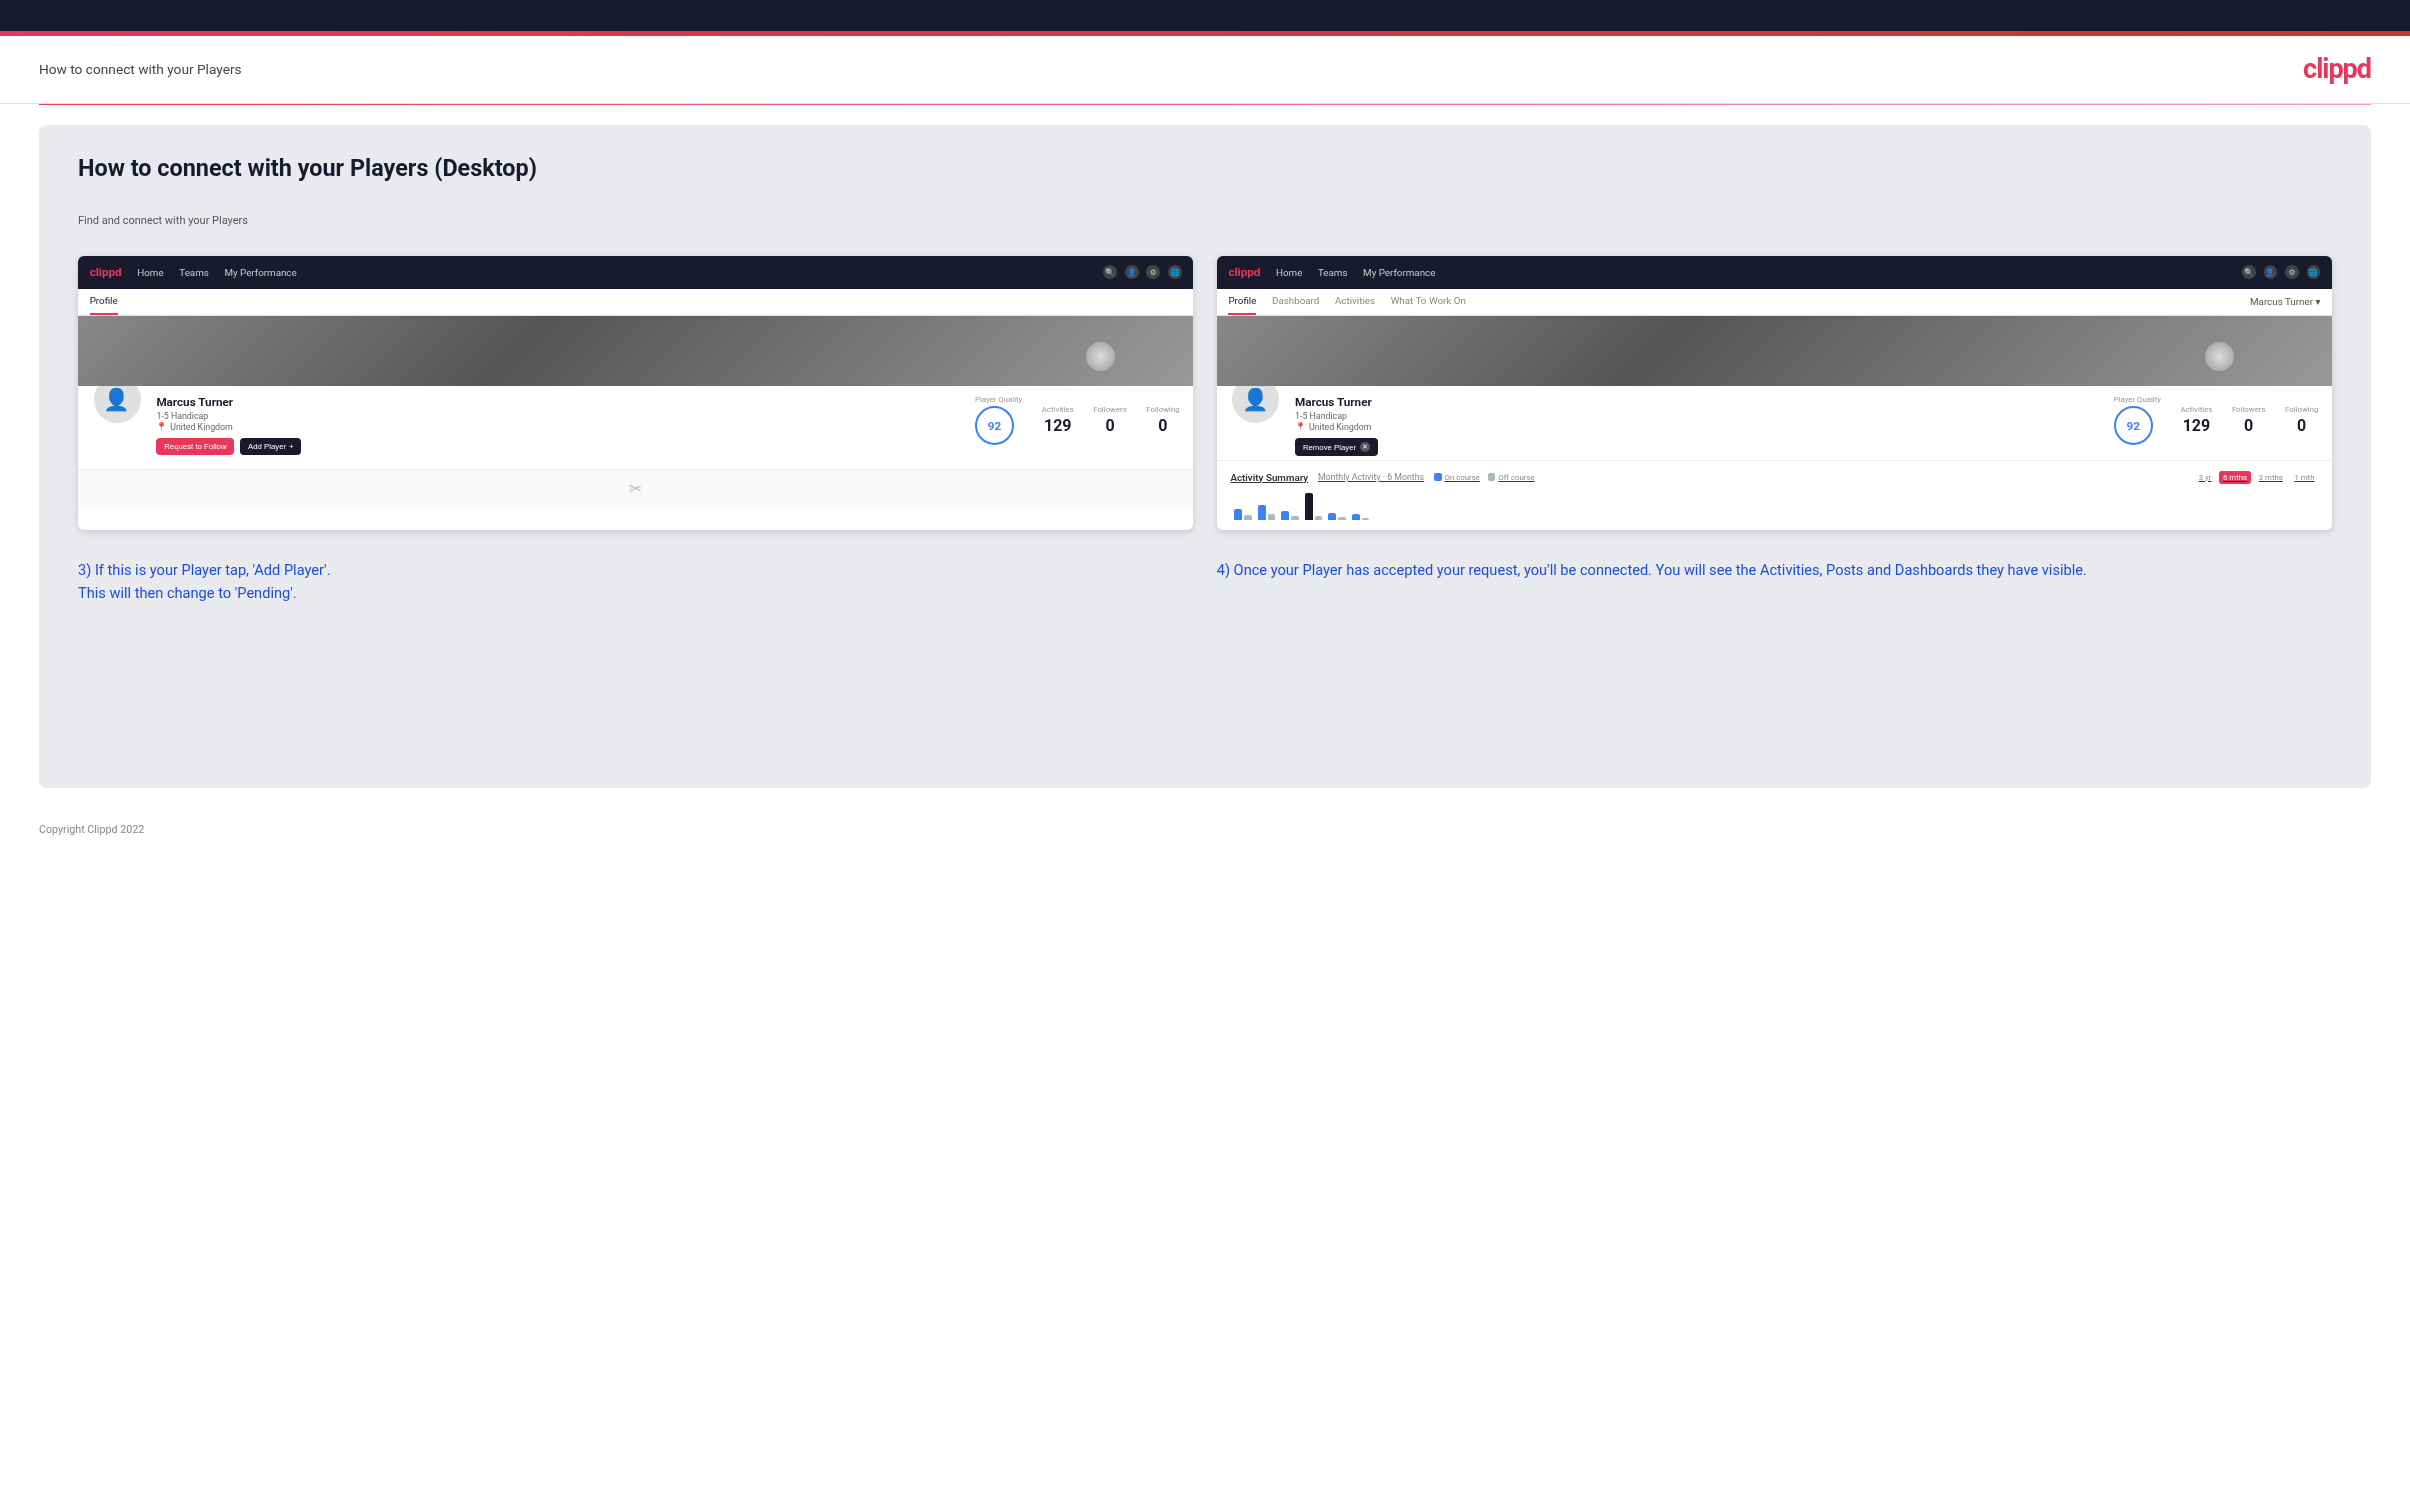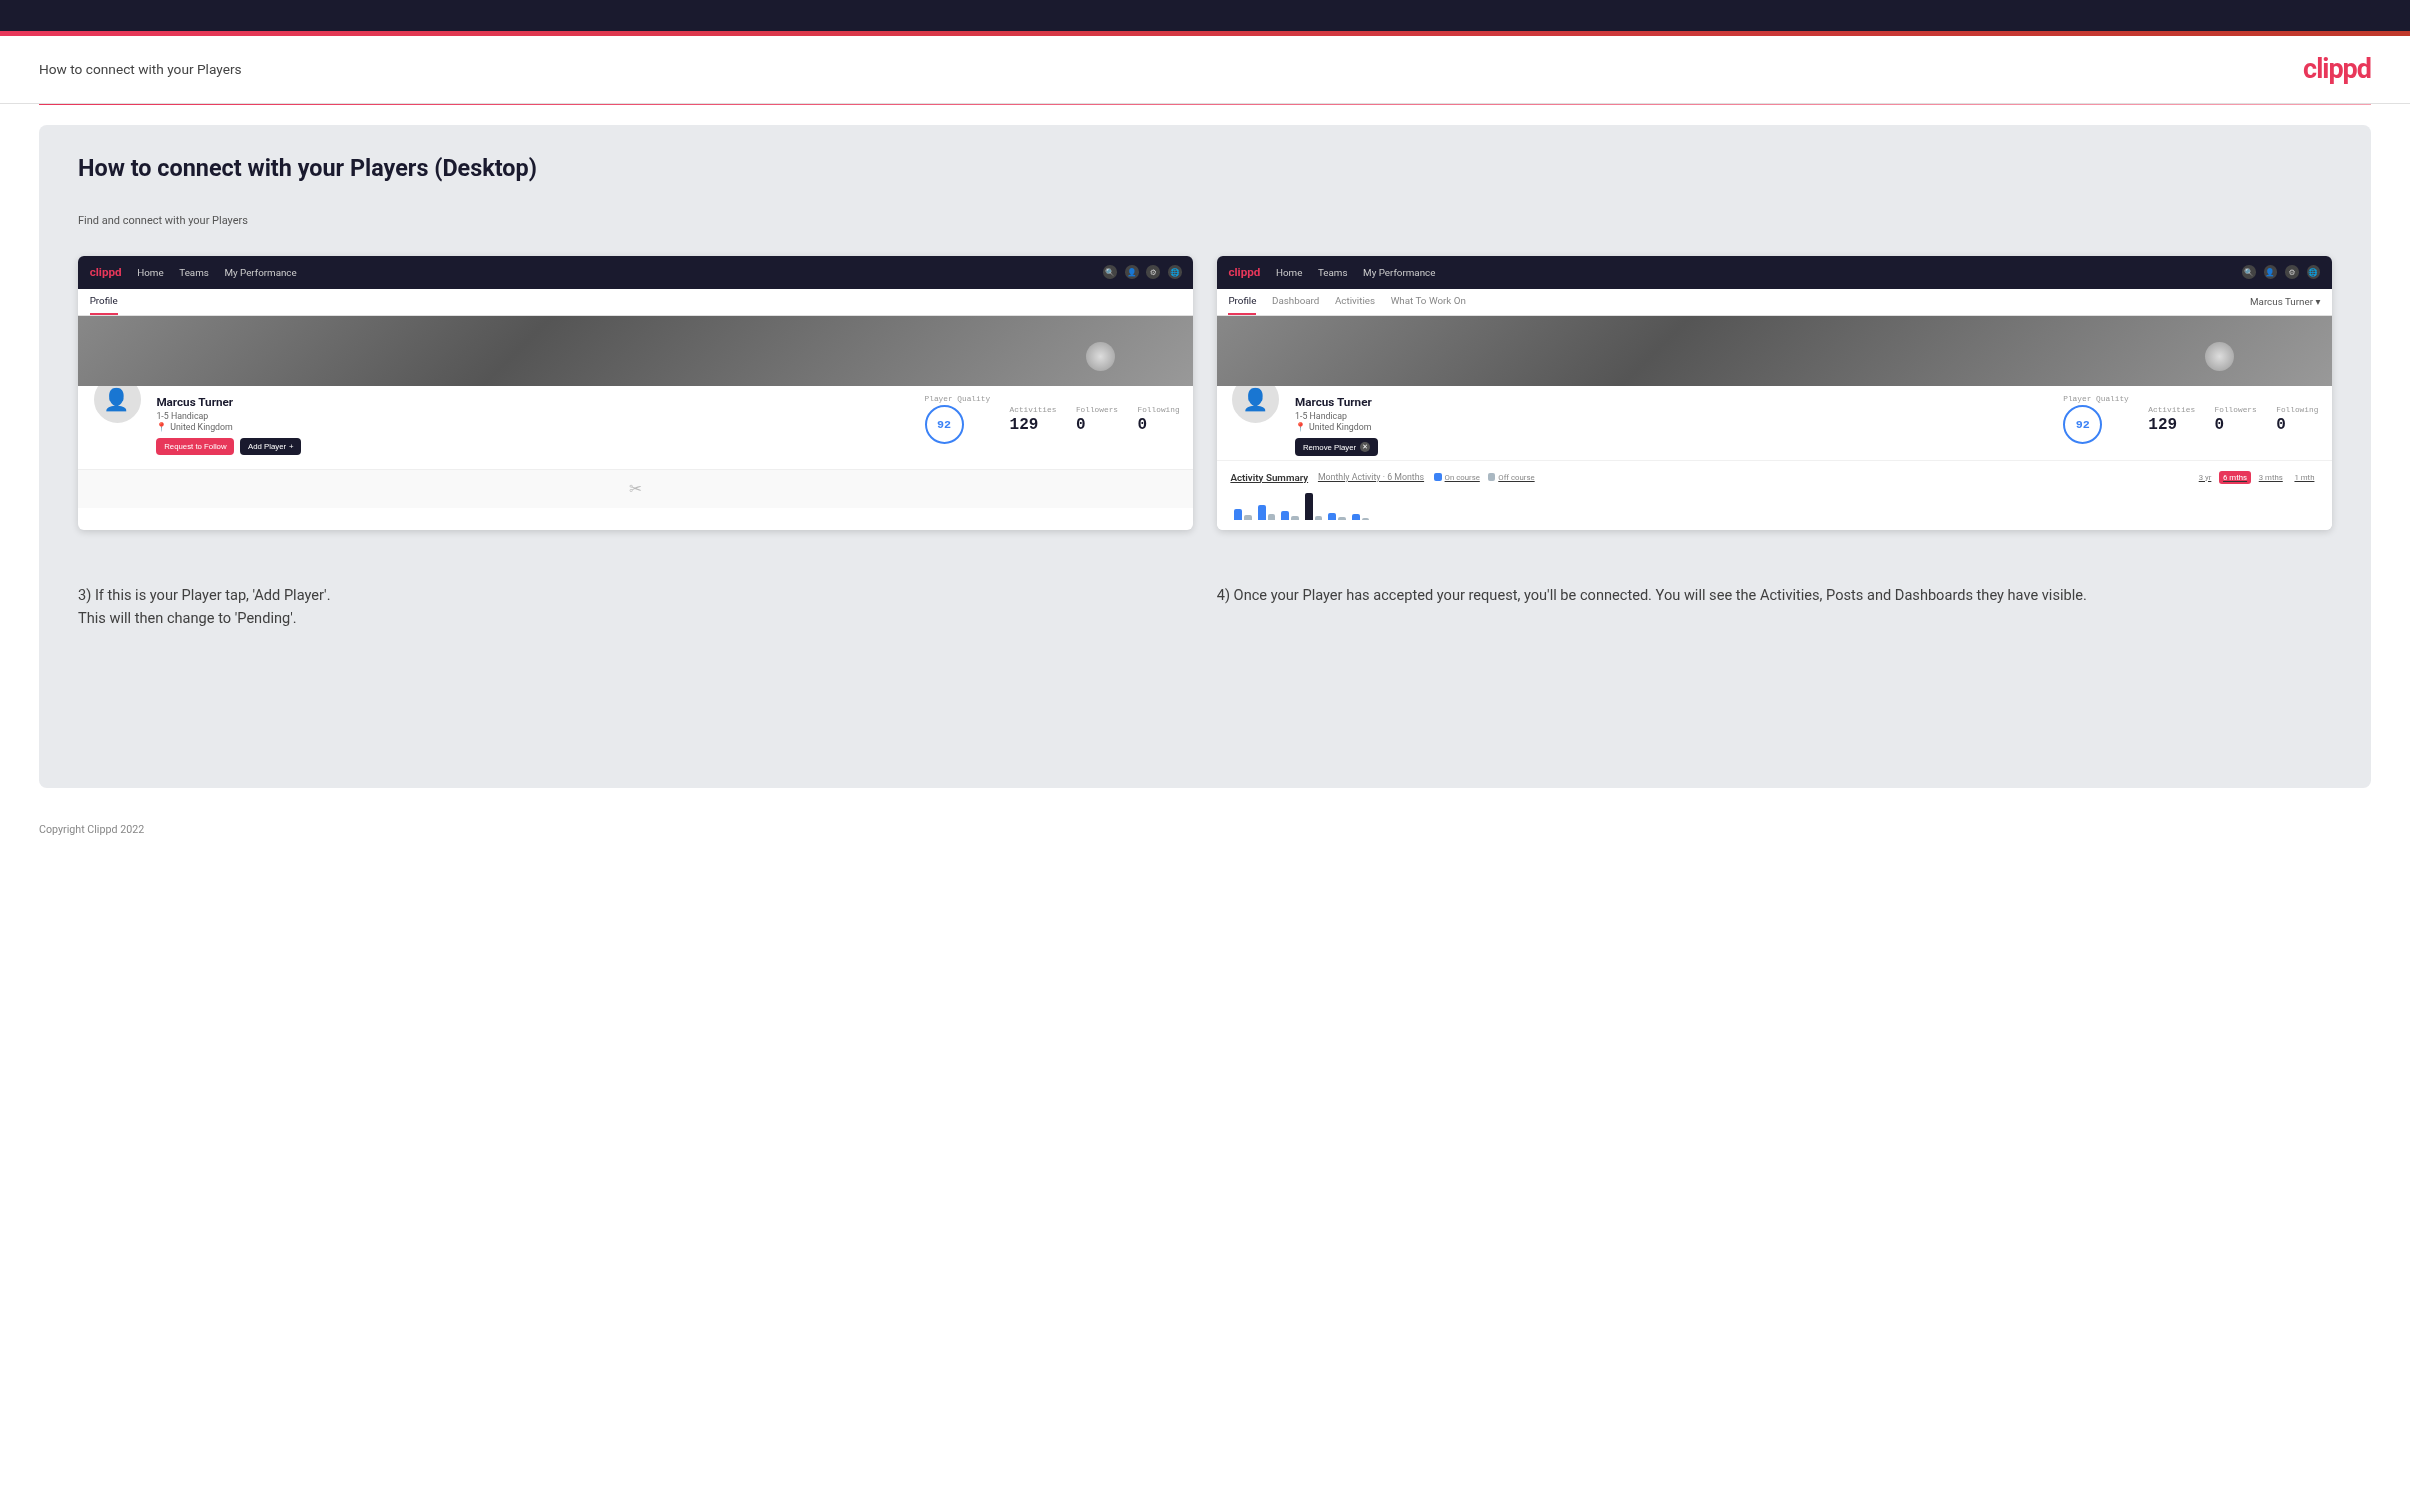--- a/index.html
+++ b/index.html
@@ -268,22 +268,21 @@
     }
 
     
     .stats-row {
       display: flex;
       align-items: center;
       gap: 19.5px;
       margin-left: 9.8px;
     }
     .stat-group {
-      text-align: left;
-      font-family: Liberation Mono, monospace;
+      text-align: center;
     }
     .stat-label {
       font-size: 7.8px;
       color: #999;
       margin-bottom: 2px;
     }
     .stat-value {
       font-size: 16px;
       font-weight: 700;
       color: #1a1a2e;
@@ -395,23 +394,22 @@
     
     .descriptions-row {
       display: flex;
       gap: 23.4px;
     }
     .description-block {
       flex: 1;
     }
     .description-text {
       font-size: 14.6px;
-      color: #404040;
+      color: #1d4ed8;
       line-height: 1.6;
-      margin-top: 25px;
     }
 
     
     .page-footer {
       padding: 15.6px 39px;
       font-size: 10.7px;
       color: #888;
     }
 
     

